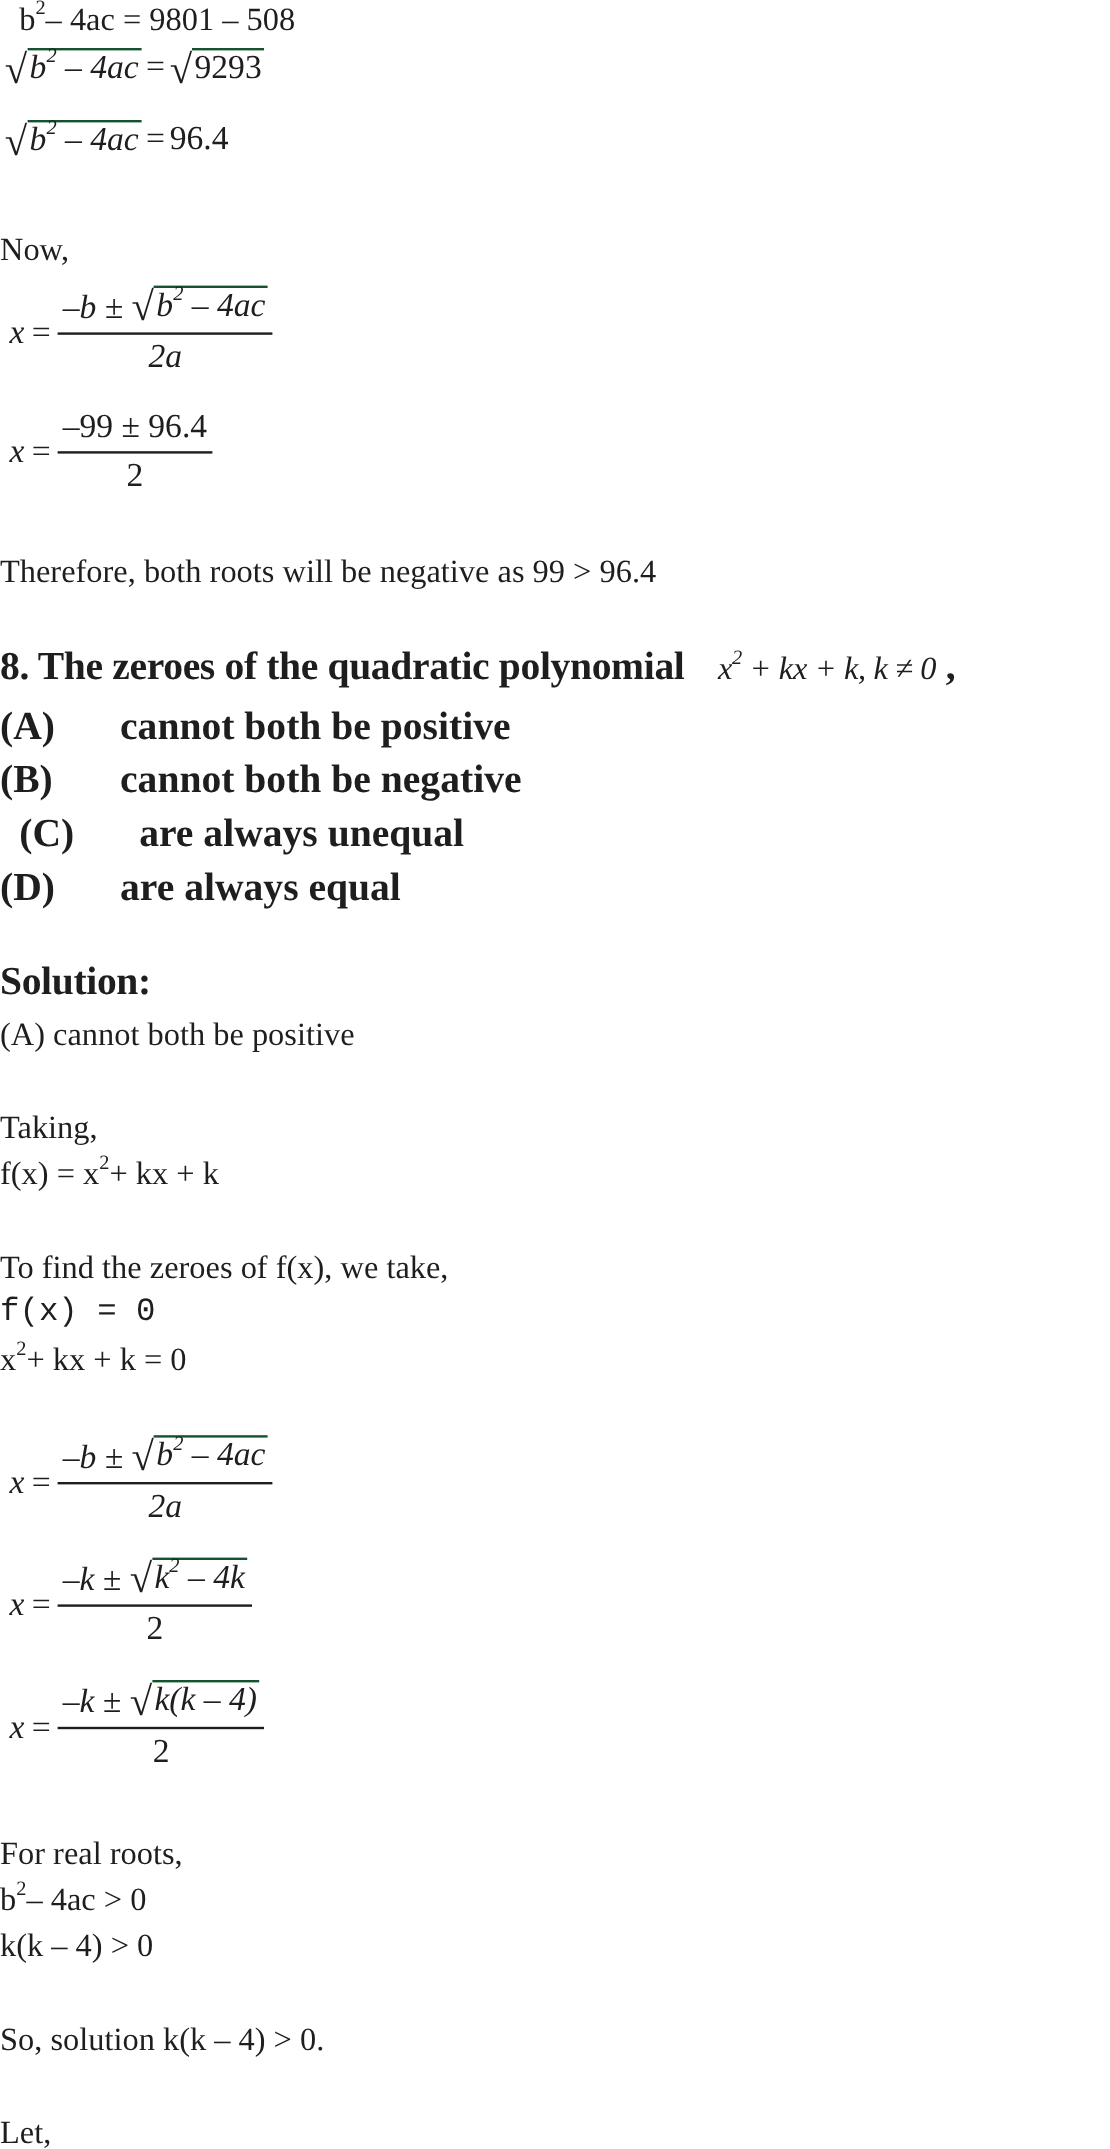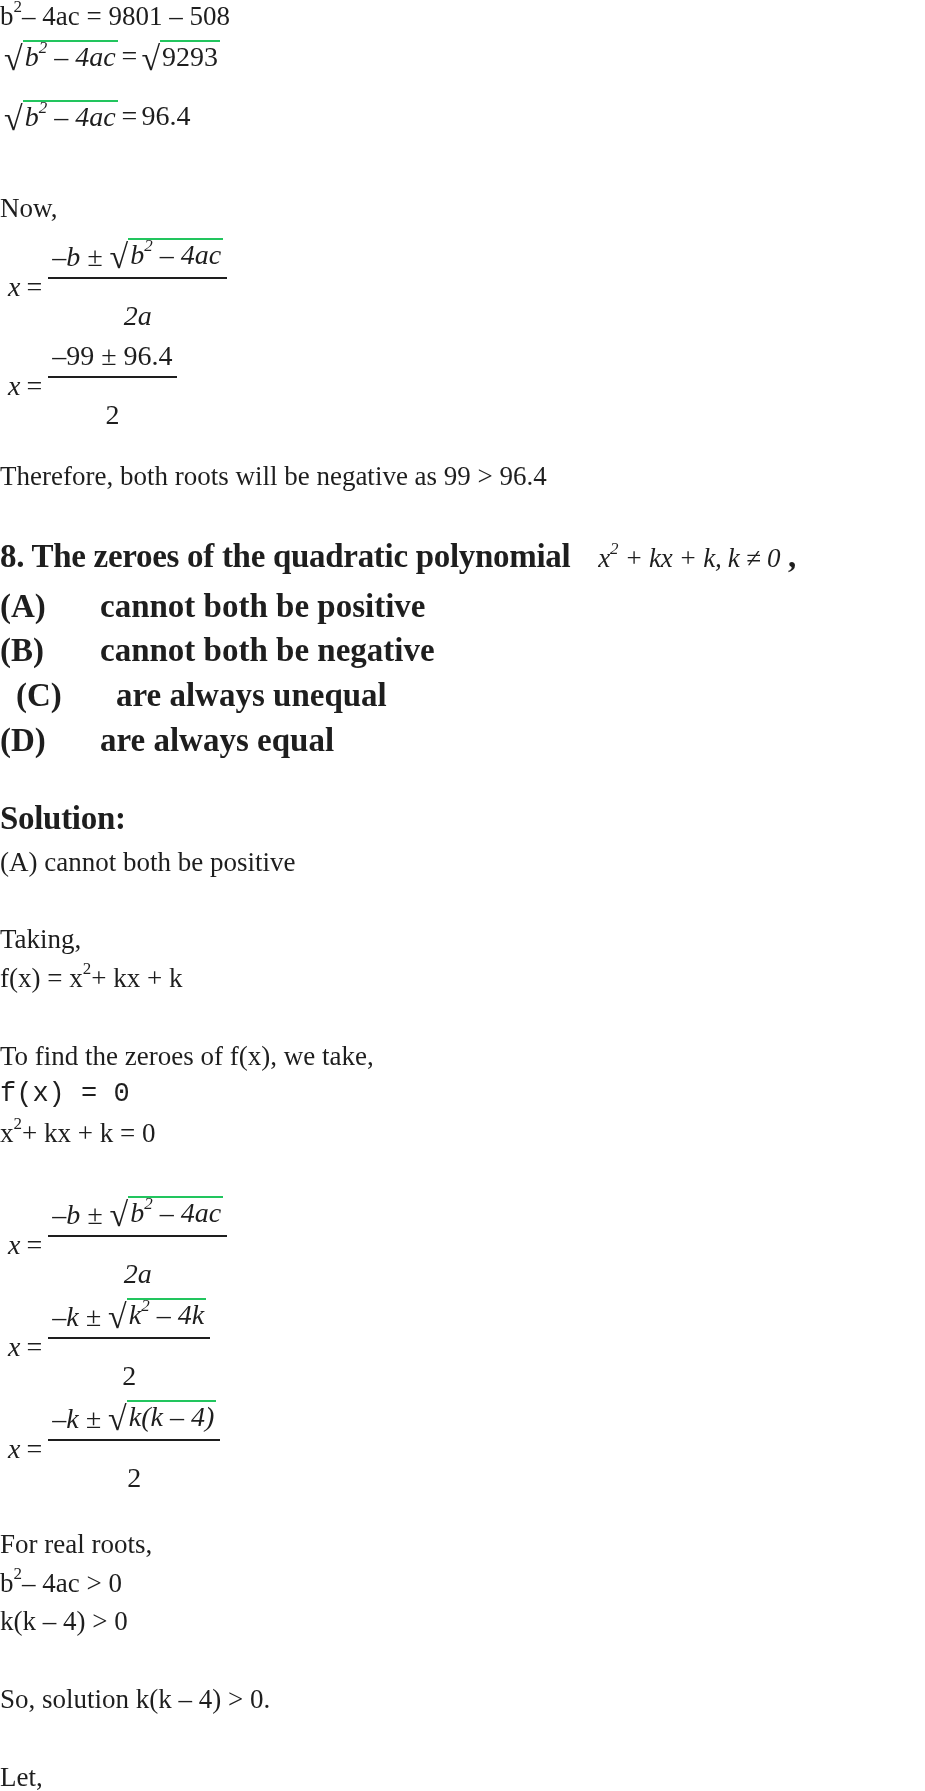--- a/index.html
+++ b/index.html
@@ -9,34 +9,34 @@
     color: #1e1e1e;
   }
   .line { position: absolute; left: 0; white-space: nowrap; font-size: 27px; line-height: 32px; }
   .it { font-style: italic; }
   sup { font-size: 17px; line-height: 0; position: relative; top: -3px; vertical-align: super; }
   .math { position: absolute; left: 0; display: flex; align-items: center; white-space: nowrap; font-size: 28px; }
   .math .lhs { font-style: italic; margin-left: 8px; }
   .math .eq { margin: 0 6px; }
   .frac { display: inline-flex; flex-direction: column; align-items: center; }
   .frac .num { padding: 0 4px 2px 4px; border-bottom: 2px solid #1e1e1e; line-height: 36px; }
-  .frac .den { line-height: 38px; padding-top: 18px; }
+  .frac .den { line-height: 38px; padding-top: 0; }
   .sqrt { display: inline-flex; align-items: flex-end; }
   .sqrt .rad { font-size: 34px; line-height: 30px; transform: translateY(2px); }
-  .sqrt .under { border-top: 2px solid #22c55e; padding: 0 2px; line-height: 30px; }
+  .sqrt .under { border-top: 2px solid #14532d; padding: 0 2px; line-height: 30px; }
   .root-line { position: absolute; left: 4px; display: flex; align-items: center; font-size: 28px; white-space: nowrap; }
   .heading { position: absolute; left: 0; font-weight: bold; font-size: 33px; white-space: nowrap; letter-spacing: -0.3px; }
   .heading .poly { font-weight: normal; font-size: 27px; font-style: italic; margin-left: 20px; }
   .opt { position: absolute; left: 0; font-weight: bold; font-size: 33px; white-space: nowrap; line-height: 44px; }
   .opt .lbl { display: inline-block; width: 100px; }
 </style>
 </head>
 <body>
 
-<div class="line" style="top:0px;">
+<div class="line" style="top:0px;padding-left:16px;">
   <span>b</span><sup>2</sup><span>– 4ac = 9801 – 508</span>
 </div>
 
 <div class="root-line" style="top:40px;">
   <span class="sqrt">
     <span class="rad">√</span>
     <span class="under it"><span>b</span><sup>2</sup><span> – 4ac</span></span>
   </span>
   <span style="margin:0 4px;">=</span>
   <span class="sqrt">

